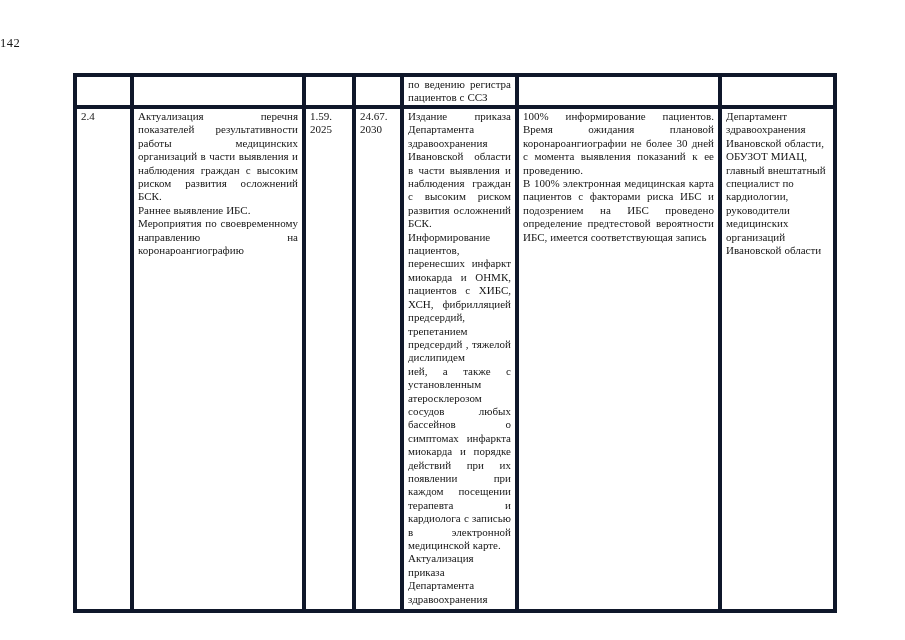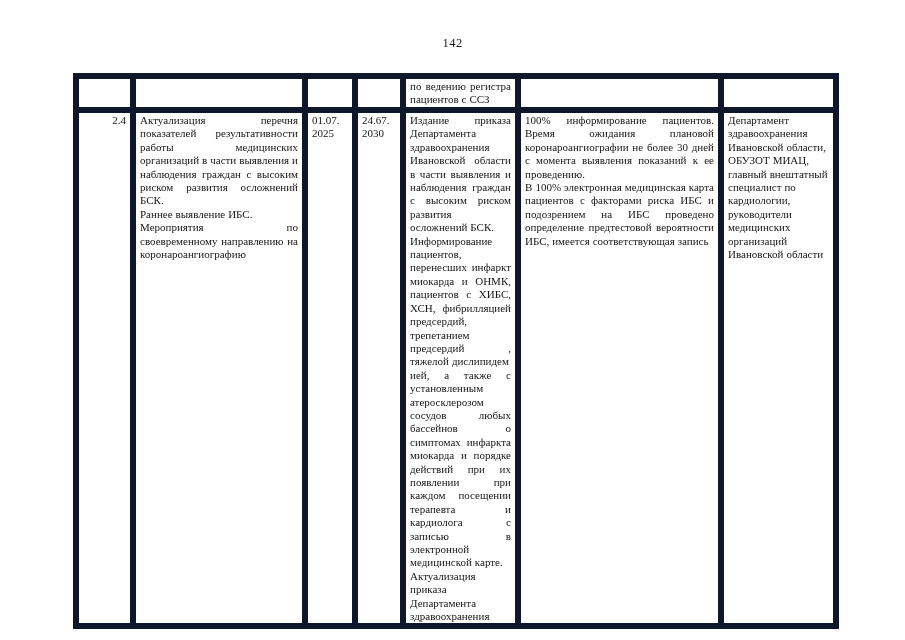--- a/index.html
+++ b/index.html
@@ -14,46 +14,45 @@
     position: relative;
     width: 905px;
     height: 640px;
     background: #ffffff;
     font-family: "Liberation Serif", "DejaVu Serif", serif;
     color: #161616;
   }
   .page-number {
     margin-top: 36px;
     height: 16px;
-    text-align: center;
     font-size: 12.5px;
     letter-spacing: 0.5px;
   }
   table.doc-table {
     border-collapse: collapse;
     table-layout: fixed;
     width: 760px;
     margin: 21px 0 0 73px;
     border: 1px solid #1c1c1c;
     border-bottom: 3px solid #1c1c1c;
   }
   table.doc-table td {
-    border: 6px solid #0f172a;
+    border: 4px solid #0f172a;
     vertical-align: top;
     padding: 1px 4px 0 4px;
     font-size: 11px;
     line-height: 13.4px;
     white-space: pre-line;
     overflow: hidden;
     word-spacing: 0.2px;
   }
   tr.row-cont td { height: 27px; }
   tr.row-main td { height: 499px; }
   td.just { text-align: justify; }
-  td.cell-num { text-align: right; }
+  td.cell-num { text-align: left; }
 </style>
 </head>
 <body>
 
 <div class="page">
 
   <div class="page-number">142</div>
 
   <table class="doc-table">
     <colgroup>
@@ -73,21 +72,21 @@
         <td></td>
         <td class="just">по ведению регистра пациентов с ССЗ</td>
         <td></td>
         <td></td>
       </tr>
       <tr class="row-main">
         <td class="cell-num">2.4</td>
         <td class="just">Актуализация перечня показателей результативности работы медицинских организаций в части выявления и наблюдения граждан с высоким риском развития осложнений БСК.
 Раннее выявление ИБС.
 Мероприятия по своевременному направлению на коронароангиографию</td>
-        <td>01.07.
+        <td>1.59.
 2025</td>
         <td>24.67.
 2030</td>
         <td class="just">Издание приказа Департамента здравоохранения Ивановской области в части выявления и наблюдения граждан с высоким риском развития осложнений БСК.
 Информирование пациентов, перенесших инфаркт миокарда и ОНМК, пациентов с ХИБС, ХСН, фибрилляцией предсердий, трепетанием предсердий , тяжелой дислипидем
 ией, а также с установленным атеросклерозом сосудов любых бассейнов о симптомах инфаркта миокарда и порядке действий при их появлении при каждом посещении терапевта и кардиолога с записью в электронной медицинской карте.
 Актуализация приказа Департамента здравоохранения</td>
         <td class="just">100% информирование пациентов. Время ожидания плановой коронароангиографии не более 30 дней с момента выявления показаний к ее проведению.
 В 100% электронная медицинская карта пациентов с факторами риска ИБС и подозрением на ИБС проведено определение предтестовой вероятности ИБС, имеется соответствующая запись</td>
         <td>Департамент здравоохранения Ивановской области, ОБУЗОТ МИАЦ, главный внештатный специалист по кардиологии, руководители медицинских организаций Ивановской области</td>

